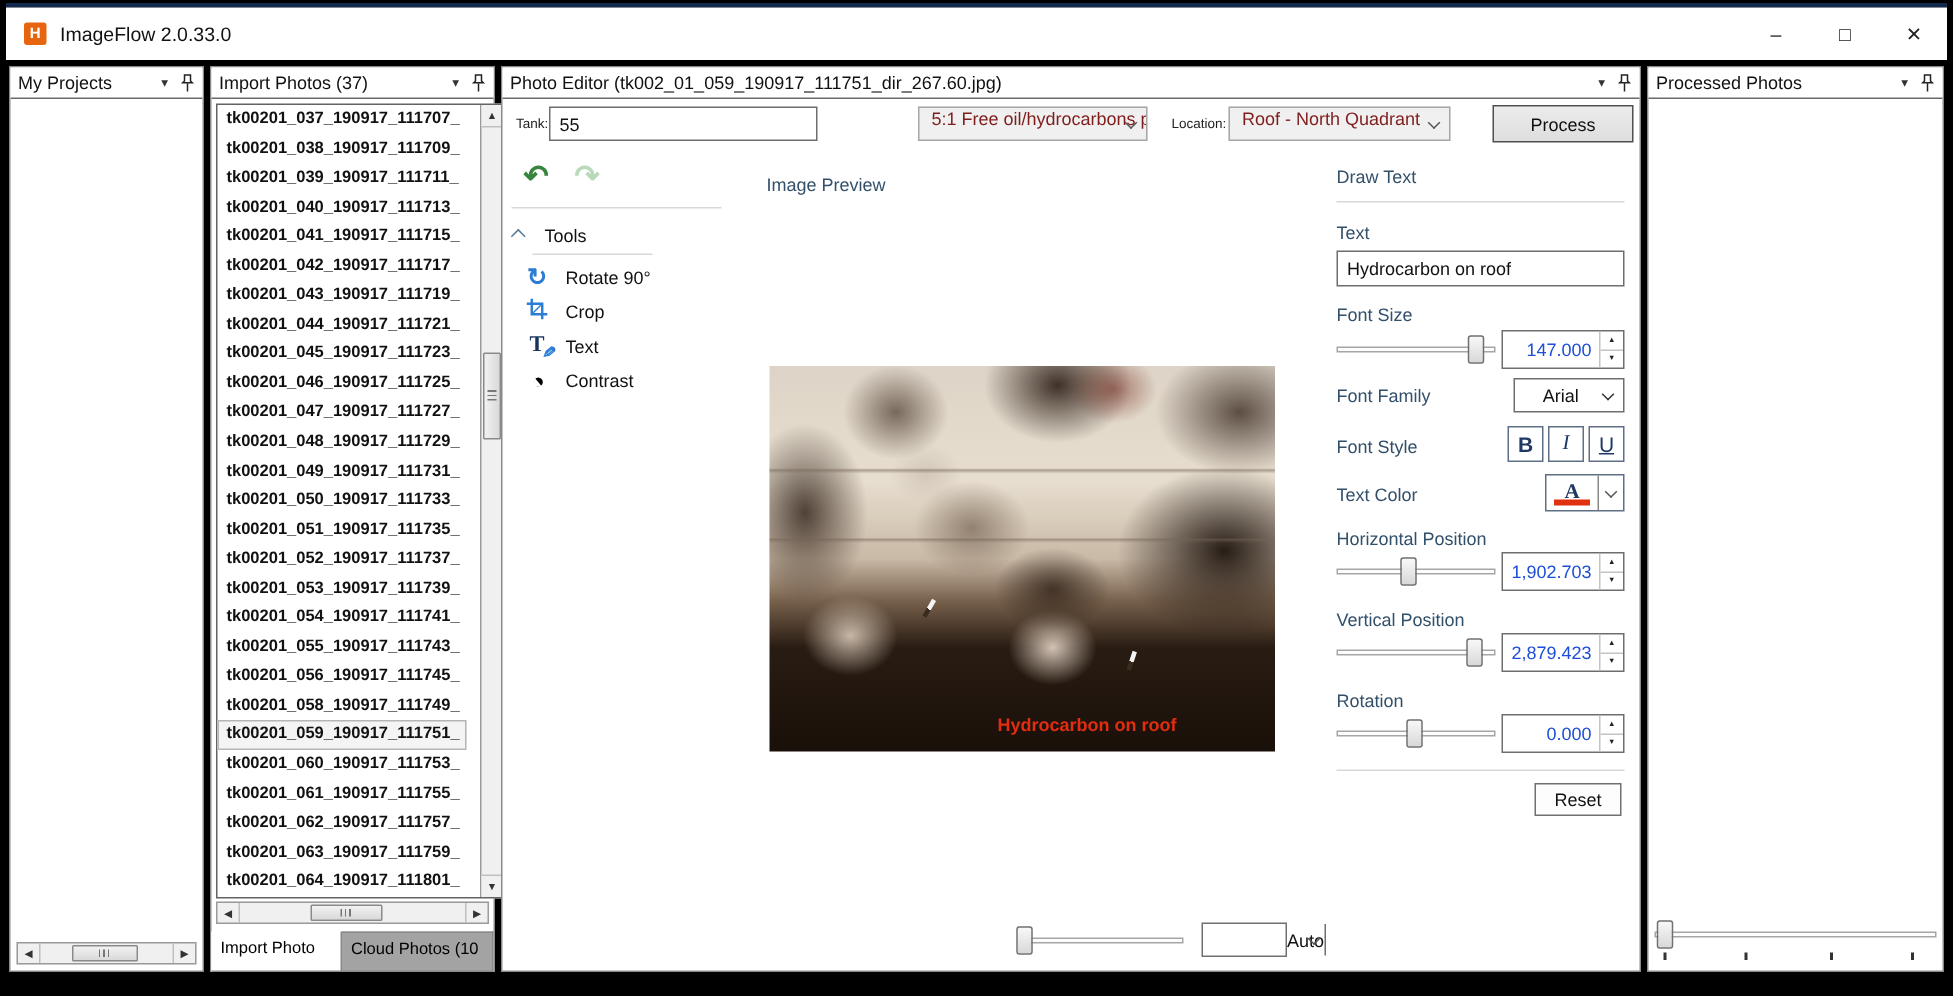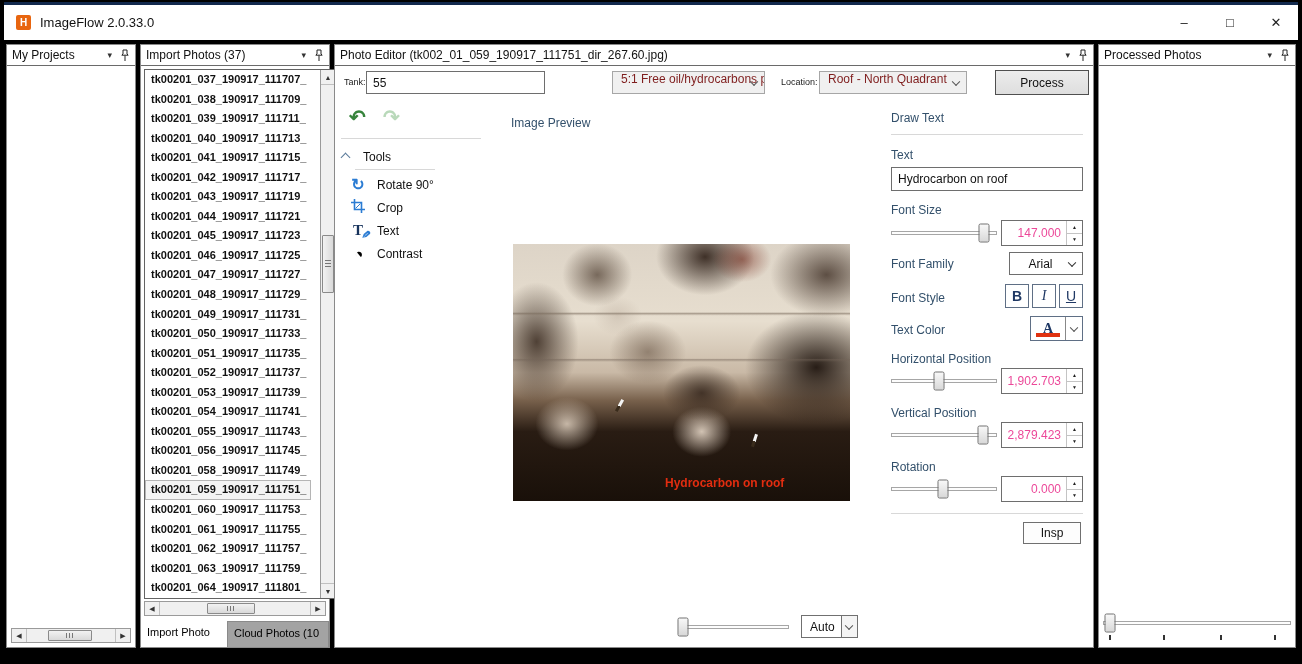--- a/index.html
+++ b/index.html
@@ -87,36 +87,36 @@
   .overlay-text { position:absolute; left:152px; bottom:11px; font-size:12px; font-weight:bold; color:#e22d10; white-space:nowrap; }
   .marker { position:absolute; width:3px; height:13px; background:linear-gradient(#f4f4f4 55%, #3a2c1c 55%); transform:rotate(18deg); }
 
   
   .slider { position:absolute; height:20px; }
   .slider-track { position:absolute; left:0; right:0; top:50%; height:4px; transform:translateY(-50%); background:#fdfdfd; border:1px solid #a6a6a6; }
   .slider-thumb { position:absolute; top:50%; width:11px; height:19px; transform:translate(-50%,-50%); background:linear-gradient(#f8f8f8,#d8d8d8); border:1px solid #707070; border-radius:2px; }
 
   
   .spinner { position:absolute; display:flex; border:1px solid #6e6e6e; background:#fff; height:26px; }
-  .spin-value { flex:1; font-size:12px; color:#ec4899; text-align:right; padding:0 5px; line-height:24px; }
+  .spin-value { flex:1; font-size:12px; color:#1d4ed8; text-align:right; padding:0 5px; line-height:24px; }
   .spin-btns { width:16px; border-left:1px solid #c4c4c4; display:flex; flex-direction:column; }
   .spin-b { flex:1; display:flex; align-items:center; justify-content:center; font-size:5px; color:#222; }
   .spin-b + .spin-b { border-top:1px solid #c4c4c4; }
 
   
   .combo-white { position:absolute; background:#fff; border:1px solid #6e6e6e; font-size:12px; color:#111; display:flex; align-items:center; padding:0 18px 0 7px;justify-content:center; }
   .style-btn { width:24px; height:24px; border:1px solid #5f6f85; background:#fff; color:#1f3864; font-size:14px; display:flex; align-items:center; justify-content:center; }
   .color-btn { position:absolute; height:25px; display:flex; border:1px solid #5f6f85; background:#fff; }
   .color-main { width:34px; position:relative; display:flex; align-items:center; justify-content:center; font-family:"Liberation Serif",serif; font-weight:bold; font-size:14px; color:#1f3864; }
   .color-main::after { content:""; position:absolute; left:5px; right:5px; bottom:3px; height:4px; background:#e03210; }
   .color-arrow { width:17px; border-left:1px solid #888; display:flex; align-items:center; justify-content:center; position:relative; }
   .reset-btn { position:absolute; border:1px solid #707070; background:#fdfdfd; font-size:12px; color:#111; display:flex; align-items:center; justify-content:center; }
 
   .auto-combo { position:absolute; height:23px; display:flex; border:1px solid #707070; background:#fff; }
-  .auto-main { width:40px; font-size:12px; color:#111; display:flex; align-items:center; padding-left:8px; }
+  .auto-main { width:40px; font-size:12px; color:#111; display:flex; align-items:center; padding-left:8px;margin-left:48px; }
   .auto-arrow { width:16px; border-left:1px solid #707070; background:#f4f4f4; position:relative; }
 
   .tick { position:absolute; width:2px; height:5px; background:#333; top:0; }
 </style>
 </head>
 <body>
 
 <div class="accent-edge"></div>
 
 <div class="titlebar">
@@ -348,21 +348,21 @@
   </div>
   <div class="spinner" style="left:666px; top:431px; width:82px;">
     <span class="spin-value">0.000</span>
     <span class="spin-btns">
       <span class="spin-b">▲</span>
       <span class="spin-b">▼</span>
     </span>
   </div>
 
   <div class="divider" style="left:556px; width:192px; top:468px;"></div>
-  <div class="reset-btn" style="left:688px; top:477px; width:58px; height:22px;">Insp</div>
+  <div class="reset-btn" style="left:688px; top:477px; width:58px; height:22px;">Reset</div>
 </div>
 
 <div class="panel" style="left:1098px; top:44px; width:198px; height:604px;">
   <div class="panel-header">
     <span class="panel-title">Processed Photos</span>
     <span class="hdr-arrow">▾</span>
     <svg class="pin" viewBox="0 0 10 13">
         <path d="M3 1h4v4l1.2 1.2H1.8L3 5z" fill="none" stroke="#222"></path>
         <line x1="5" y1="6.5" x2="5" y2="12" stroke="#222"></line>
       </svg>

